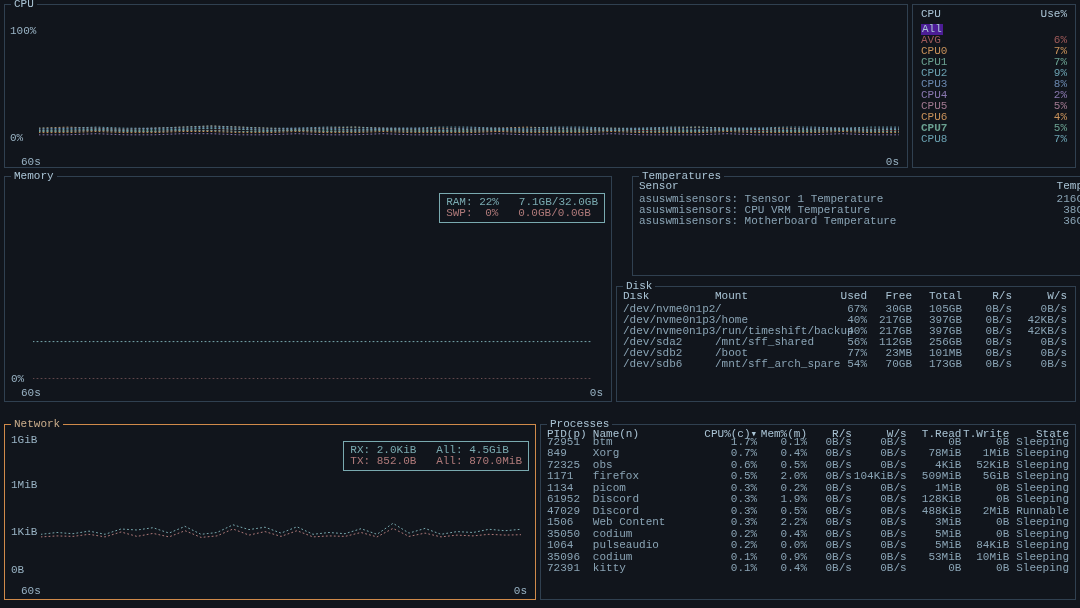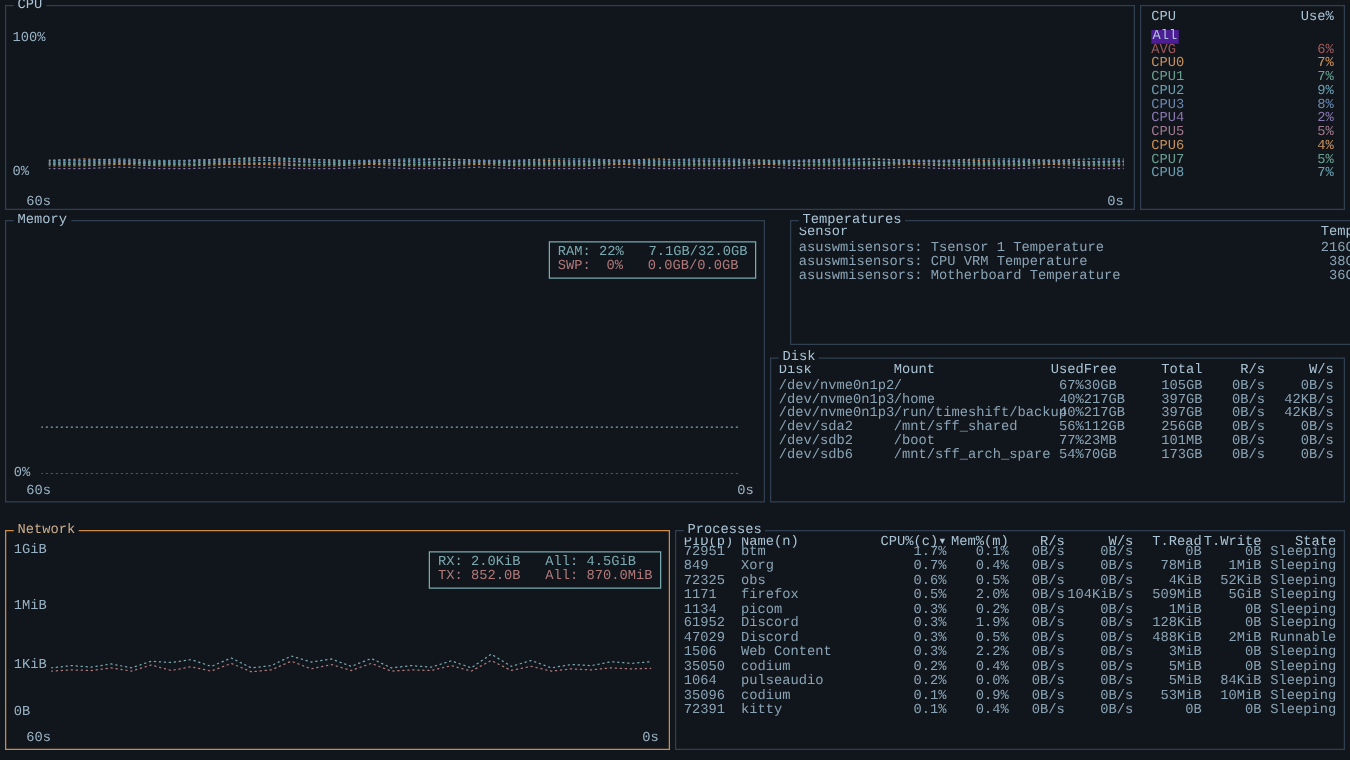--- a/index.html
+++ b/index.html
@@ -50,21 +50,21 @@
   .temp-head .sensor{flex:1;}
   .temp-row { display:flex; padding:0 8px 0 6px; height:11px; color:#8aa4b5;}
   .temp-row .sensor{flex:1;}
   
   .disk-panel { left:616px; top:286px; width:460px; height:116px; }
   .disk-head { display:flex; padding:4px 6px 2px 6px; color:#aac4d5; gap:0;}
   .disk-head span, .disk-row span { display:inline-block; }
   .c-disk  { width:92px; }
   .c-mount { width:112px; }
   .c-used  { width:40px; text-align:right;}
-  .c-free  { width:45px; text-align:left;}
+  .c-free  { width:45px; text-align:right;}
   .c-total { width:50px; text-align:right;}
   .c-rs    { width:50px; text-align:right;}
   .c-ws    { width:55px; text-align:right;}
   .disk-row { display:flex; padding:0 6px; height:11px; color:#8aa4b5;}
   
   .net-panel { left:4px; top:424px; width:532px; height:176px; border:1px solid #d08a4a;}
   .net-title { color:#ccae8c;}
   .net-y    { position:absolute; left:6px; }
   .net-statbox { position:absolute; top:16px; right:6px; border:1px solid #7aaab0; padding:3px 6px; color:#7aaab0; font-size:11px;}
   .net-statbox .rx{color:#7aaab0;}
@@ -146,21 +146,21 @@
       </div>
       <div class="cpu-row">
         <span style="color: rgb(160, 120, 144);">CPU5</span>
         <span style="color: rgb(160, 120, 144);">5%</span>
       </div>
       <div class="cpu-row">
         <span style="color: rgb(200, 145, 90);">CPU6</span>
         <span style="color: rgb(200, 145, 90);">4%</span>
       </div>
       <div class="cpu-row">
-        <span style="color: rgb(106, 160, 144);">CPU7</span>
+        <span style="color: rgb(106, 160, 144); font-weight: bold;">CPU7</span>
         <span style="color: rgb(106, 160, 144);">5%</span>
       </div>
       <div class="cpu-row">
         <span style="color: rgb(106, 160, 176);">CPU8</span>
         <span style="color: rgb(106, 160, 176);">7%</span>
       </div>
     </div>
 </div>
 
 <div class="panel mem-panel">

